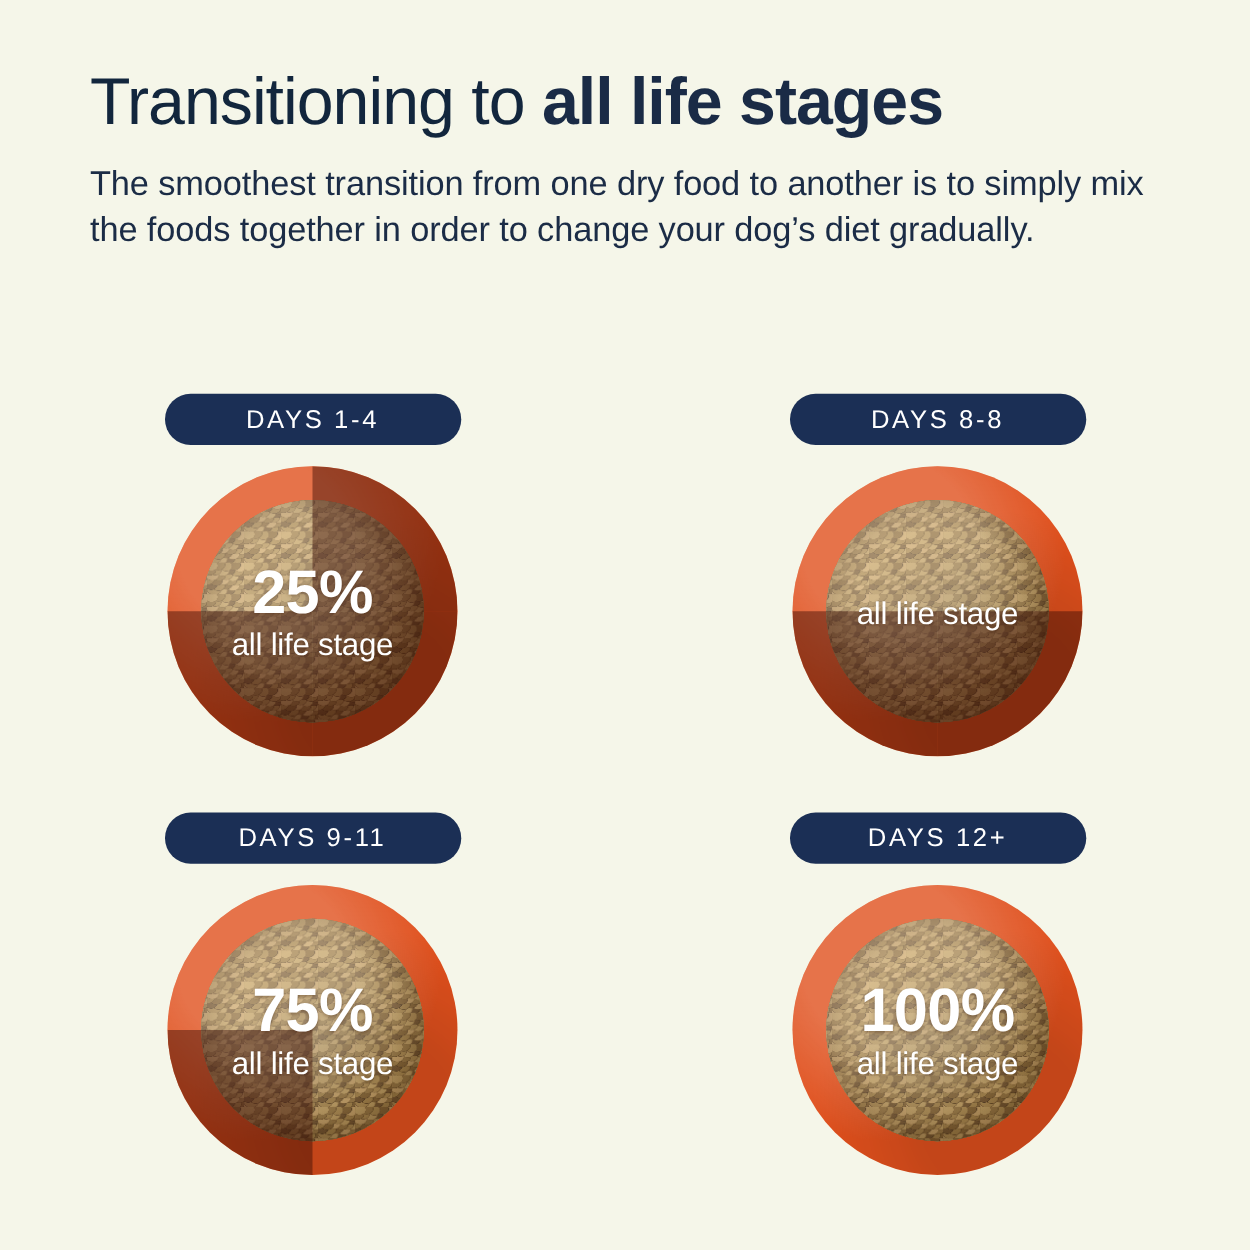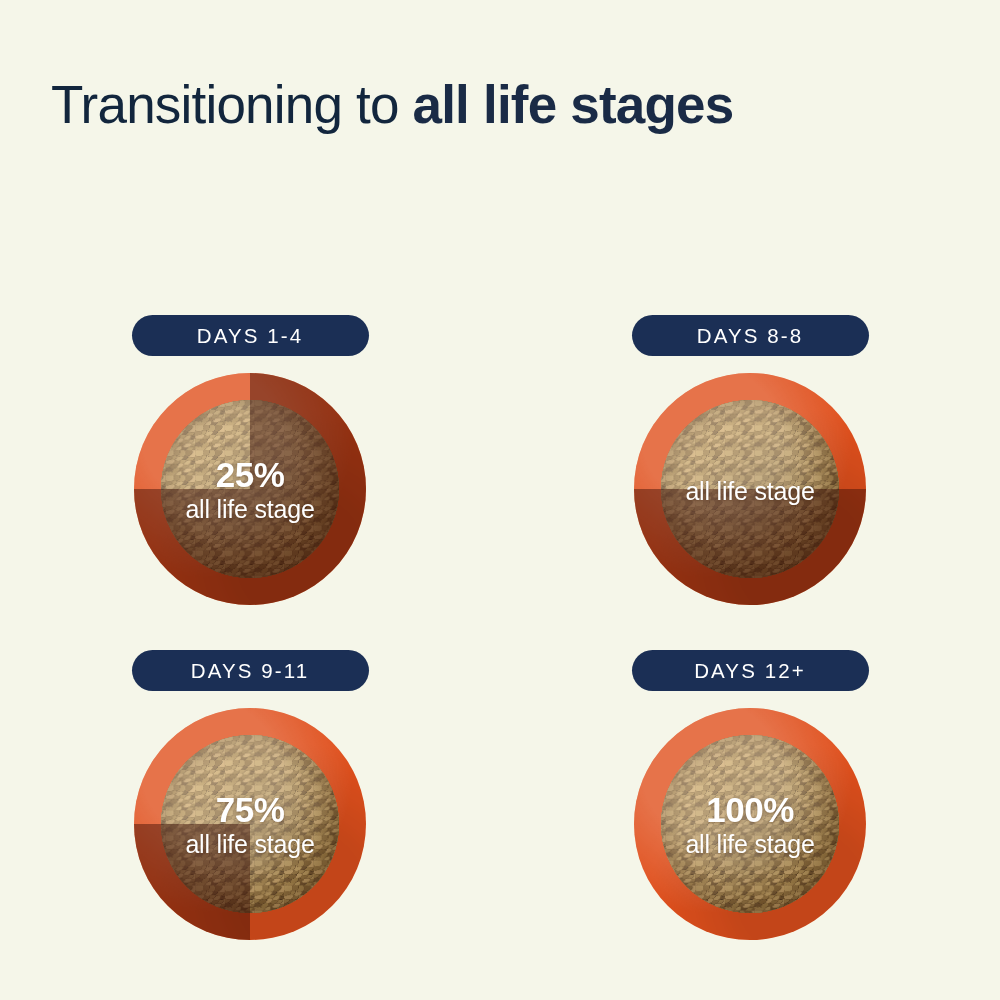--- a/index.html
+++ b/index.html
@@ -11,21 +11,21 @@
     overflow:hidden;
   }
 
   #infographic {
     position:relative;
     width:1000px; height:1000px;
     background:#f5f6e9;
   }
 
   
-  .header { position:absolute; left:51px; top:52px; width:900px;margin-top:23px; }
+  .header { position:absolute; left:72px; top:52px; width:900px; }
 
   .title {
     font-size:53px;
     line-height:1.12;
     color:#12263d;
     font-weight:400;
     letter-spacing:-0.8px;
     white-space:nowrap;
   }
   .title .strong { font-weight:700; color:#1a2b46; }
@@ -192,21 +192,21 @@
     position:absolute; inset:0;
     display:flex;
     flex-direction:column;
     align-items:center;
     justify-content:center;
     color:#ffffff;
     text-align:center;
     pointer-events:none;
   }
   .pct {
-    font-size:35px;
+    font-size:49px;
     font-weight:700;
     line-height:1;
     letter-spacing:-0.5px;
     text-shadow:0 1px 3px rgba(60,25,5,.34);
   }
   .pct-sub {
     margin-top:5px;
     font-size:25px;
     font-weight:400;
     line-height:1;
@@ -215,20 +215,21 @@
     white-space:nowrap;
   }
 </style>
 </head>
 <body>
 
 <div id="infographic">
 
   <div class="header">
     <h1 class="title"><span>Transitioning to </span><span class="strong">all life stages</span></h1>
+    <p class="subtitle">The smoothest transition from one dry food to another is to simply mix the foods together in order to change your dog’s diet gradually.</p>
   </div>
 
   <div class="grid">
 
     <div class="stage">
       <div class="pill">DAYS 1-4</div>
       <div class="bowl-wrap">
         <div class="bowl">
           <div class="kibble">
             <div class="tex"></div>

